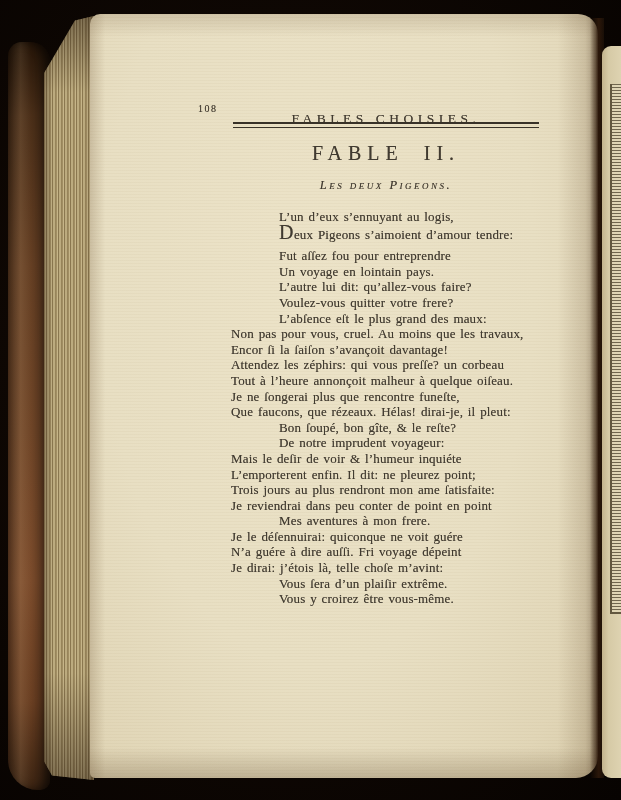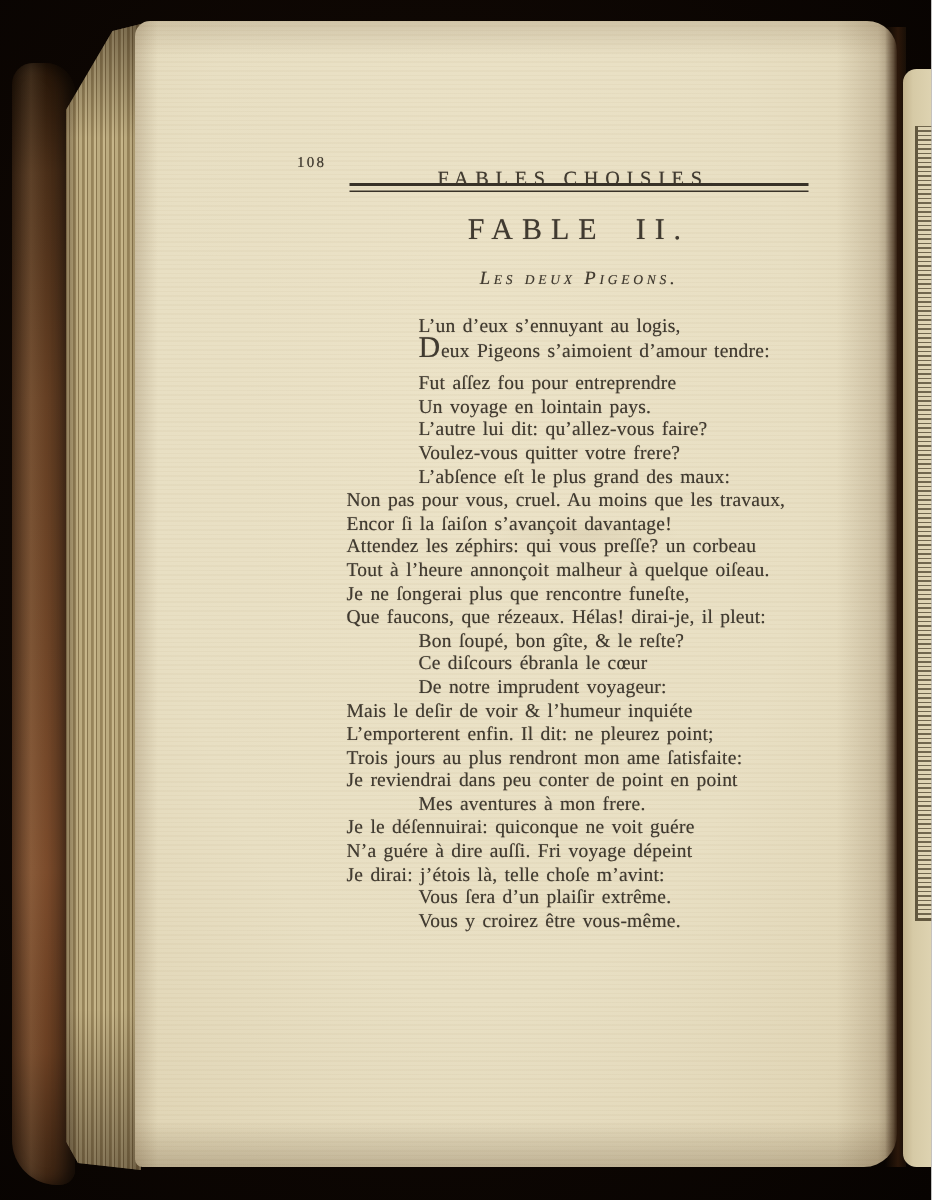--- a/index.html
+++ b/index.html
@@ -120,21 +120,20 @@
         <div class="line ind-1"><span>L’autre lui dit: qu’allez-vous faire?</span></div>
         <div class="line ind-1"><span>Voulez-vous quitter votre frere?</span></div>
         <div class="line ind-1"><span>L’abſence eſt le plus grand des maux:</span></div>
         <div class="line ind-0"><span>Non pas pour vous, cruel. Au moins que les travaux,</span></div>
         <div class="line ind-0"><span>Encor ſi la ſaiſon s’avançoit davantage!</span></div>
         <div class="line ind-0"><span>Attendez les zéphirs: qui vous preſſe? un corbeau</span></div>
         <div class="line ind-0"><span>Tout à l’heure annonçoit malheur à quelque oiſeau.</span></div>
         <div class="line ind-0"><span>Je ne ſongerai plus que rencontre funeſte,</span></div>
         <div class="line ind-0"><span>Que faucons, que rézeaux. Hélas! dirai-je, il pleut:</span></div>
         <div class="line ind-1"><span>Bon ſoupé, bon gîte, &amp; le reſte?</span></div>
-        <div class="line ind-1"><span>Ce diſcours ébranla le cœur</span></div>
         <div class="line ind-1"><span>De notre imprudent voyageur:</span></div>
         <div class="line ind-0"><span>Mais le deſir de voir &amp; l’humeur inquiéte</span></div>
         <div class="line ind-0"><span>L’emporterent enfin. Il dit: ne pleurez point;</span></div>
         <div class="line ind-0"><span>Trois jours au plus rendront mon ame ſatisfaite:</span></div>
         <div class="line ind-0"><span>Je reviendrai dans peu conter de point en point</span></div>
         <div class="line ind-1"><span>Mes aventures à mon frere.</span></div>
         <div class="line ind-0"><span>Je le déſennuirai: quiconque ne voit guére</span></div>
         <div class="line ind-0"><span>N’a guére à dire auſſi. Fri voyage dépeint</span></div>
         <div class="line ind-0"><span>Je dirai: j’étois là, telle choſe m’avint:</span></div>
         <div class="line ind-1"><span>Vous ſera d’un plaiſir extrême.</span></div>

